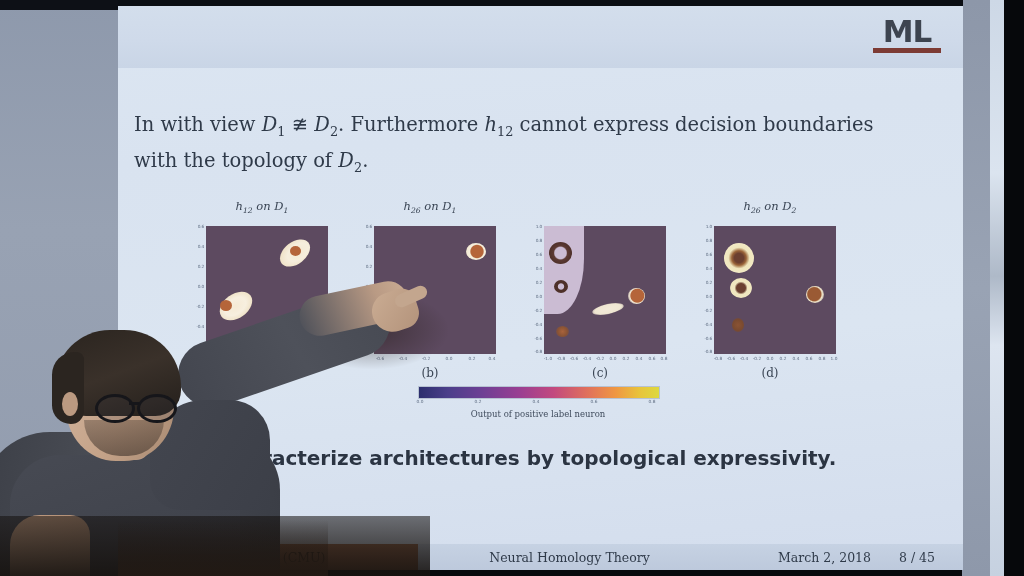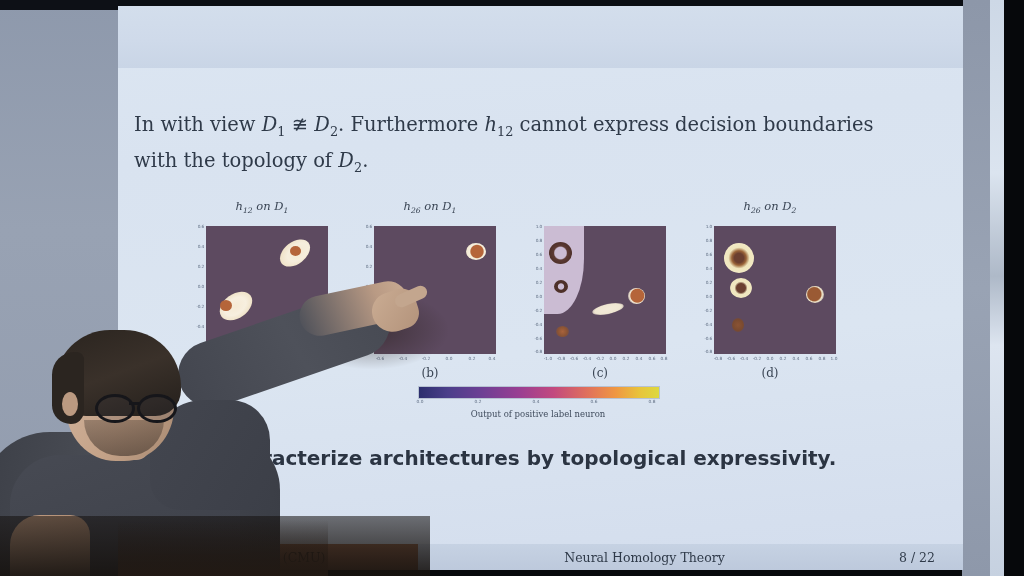--- a/index.html
+++ b/index.html
@@ -140,20 +140,24 @@
   <div class="wall-left-dark"></div>
   <div class="wall-right"></div>
   <div class="door-strip"></div>
   <div class="black-right"></div>
   <div class="slide-top-black"></div>
 
   <div class="slide">
 
     <div class="slide-head"></div>
 
+    <div class="logo">
+      <div class="logo-txt">ML</div>
+      <div class="logo-rule"></div>
+    </div>
 
     <div class="body-text">
       <span>In with view </span><span class="cal">D</span><sub>1</sub><span> ≇ </span><span class="cal">D</span><sub>2</sub><span>. Furthermore </span><span class="mathit">h</span><sub>12</sub><span> cannot express decision boundaries</span>
       <br>
       <span>with the topology of </span><span class="cal">D</span><sub>2</sub><span>.</span>
     </div>
 
     <div class="figure">
 
       <div class="panel" style="left:10px;">
@@ -285,21 +289,22 @@
         <div class="cbar-label">Output of positive label neuron</div>
       </div>
 
     </div>
 
     <div class="tagline">We can characterize architectures by topological expressivity.</div>
 
     <div class="footer">
       <div class="f-cell f-author">lakhutdinov  (CMU)</div>
       <div class="f-cell f-title">Neural Homology Theory</div>
-      <div class="f-cell f-page">8 / 22</div>
+      <div class="f-cell f-date">March 2, 2018</div>
+      <div class="f-cell f-page">8 / 45</div>
     </div>
 
   </div>
 
   <div class="person">
     <div class="hand-shadow"></div>
     <div class="arm"></div>
     <div class="forearm"></div>
     <div class="hand"></div>
     <div class="finger"></div>

